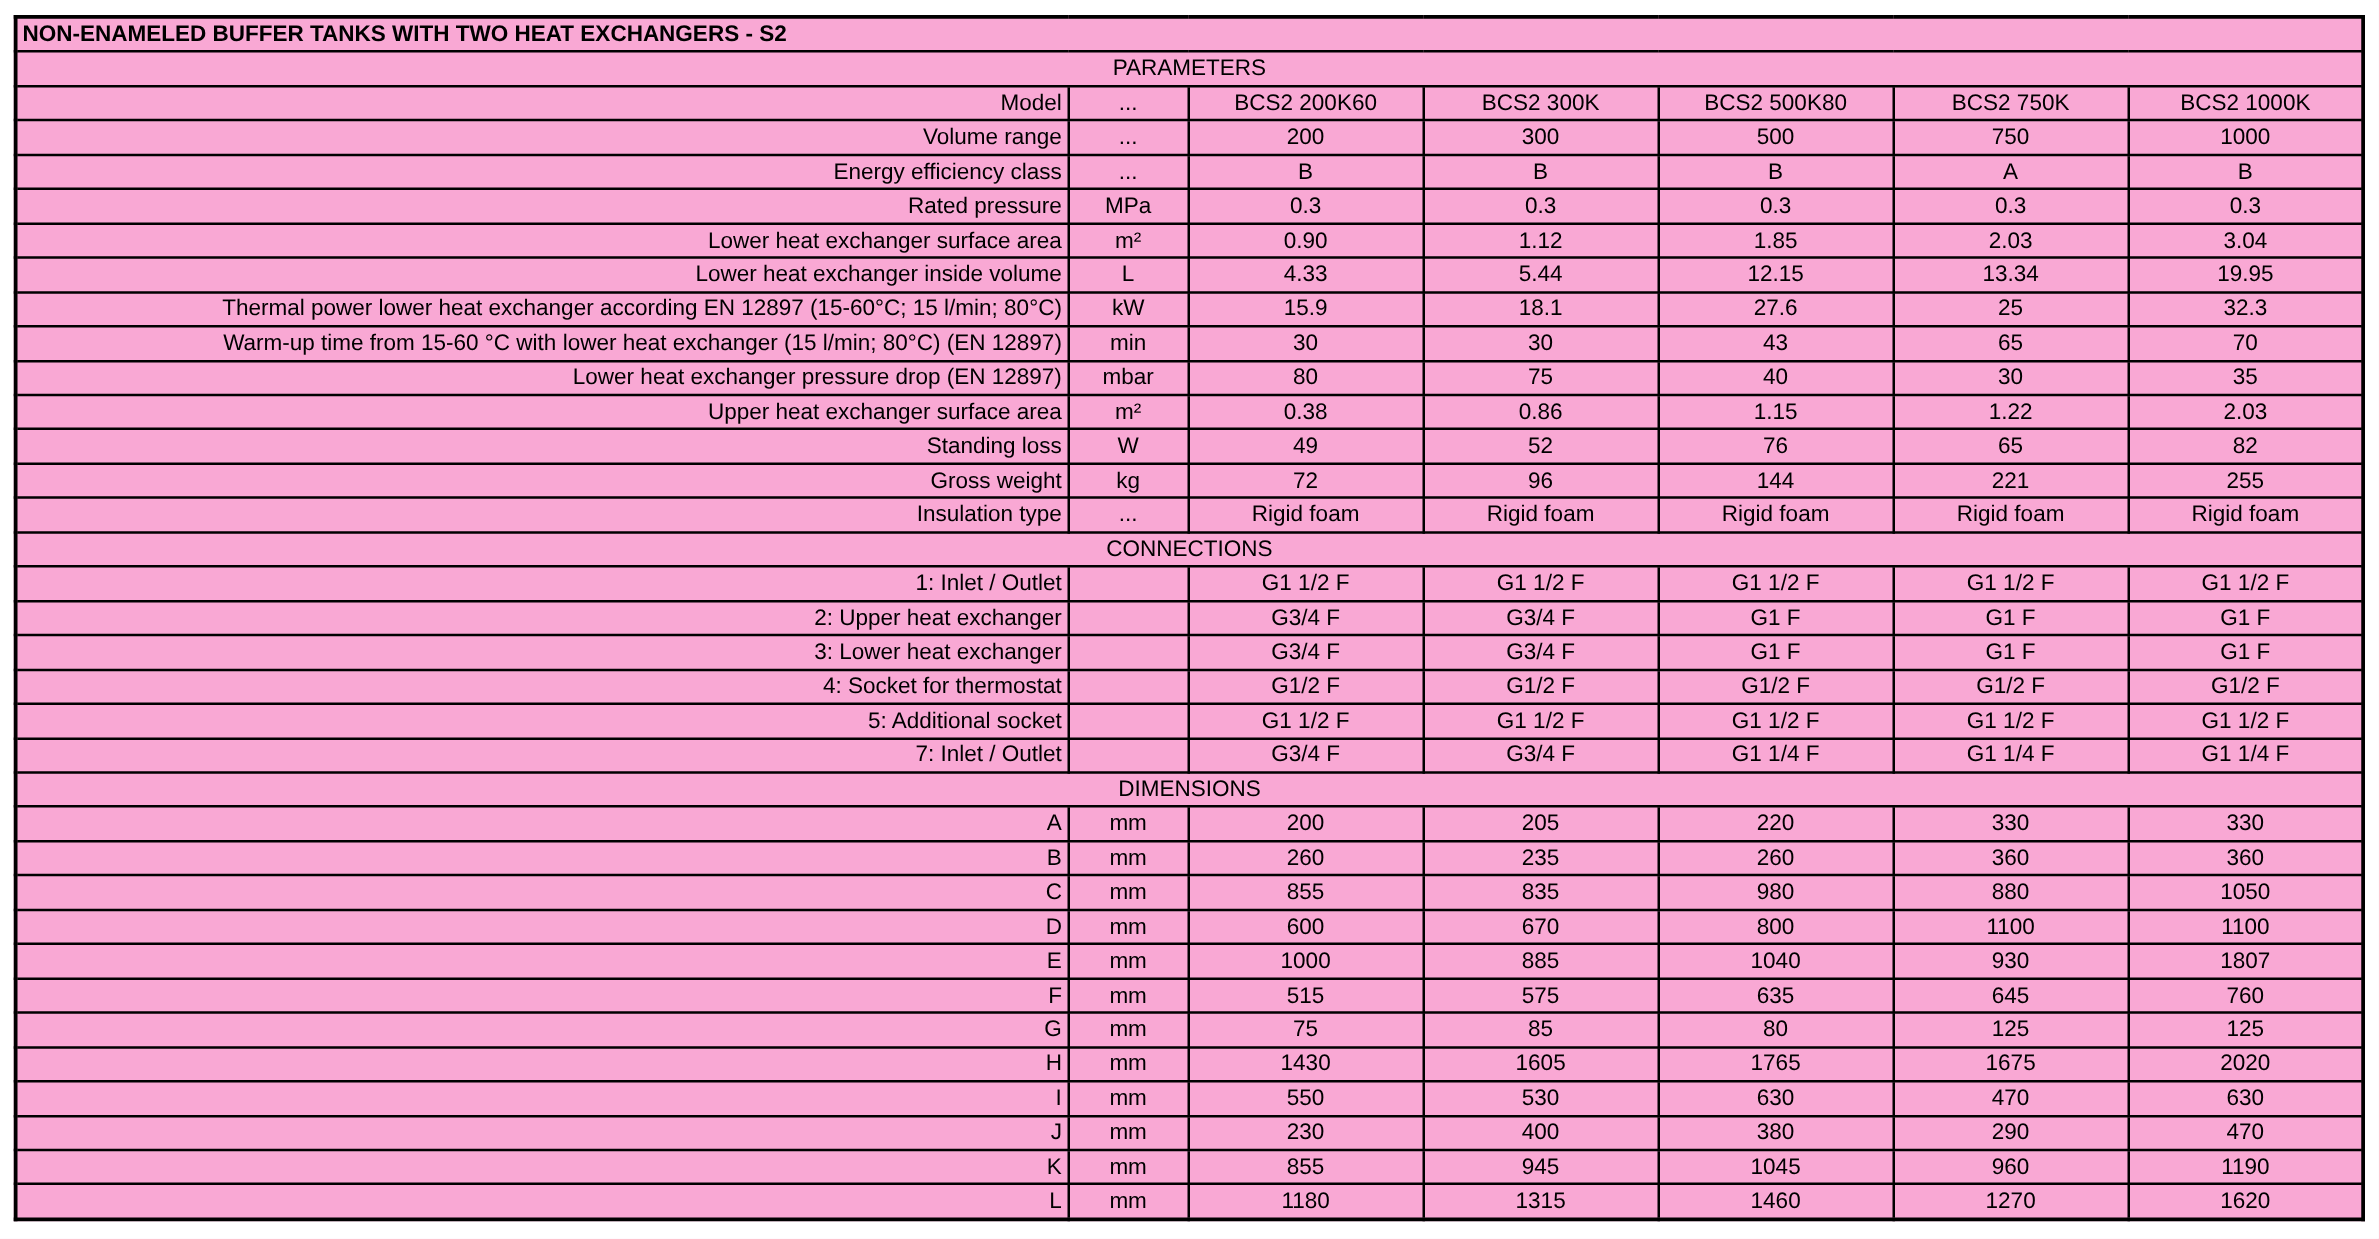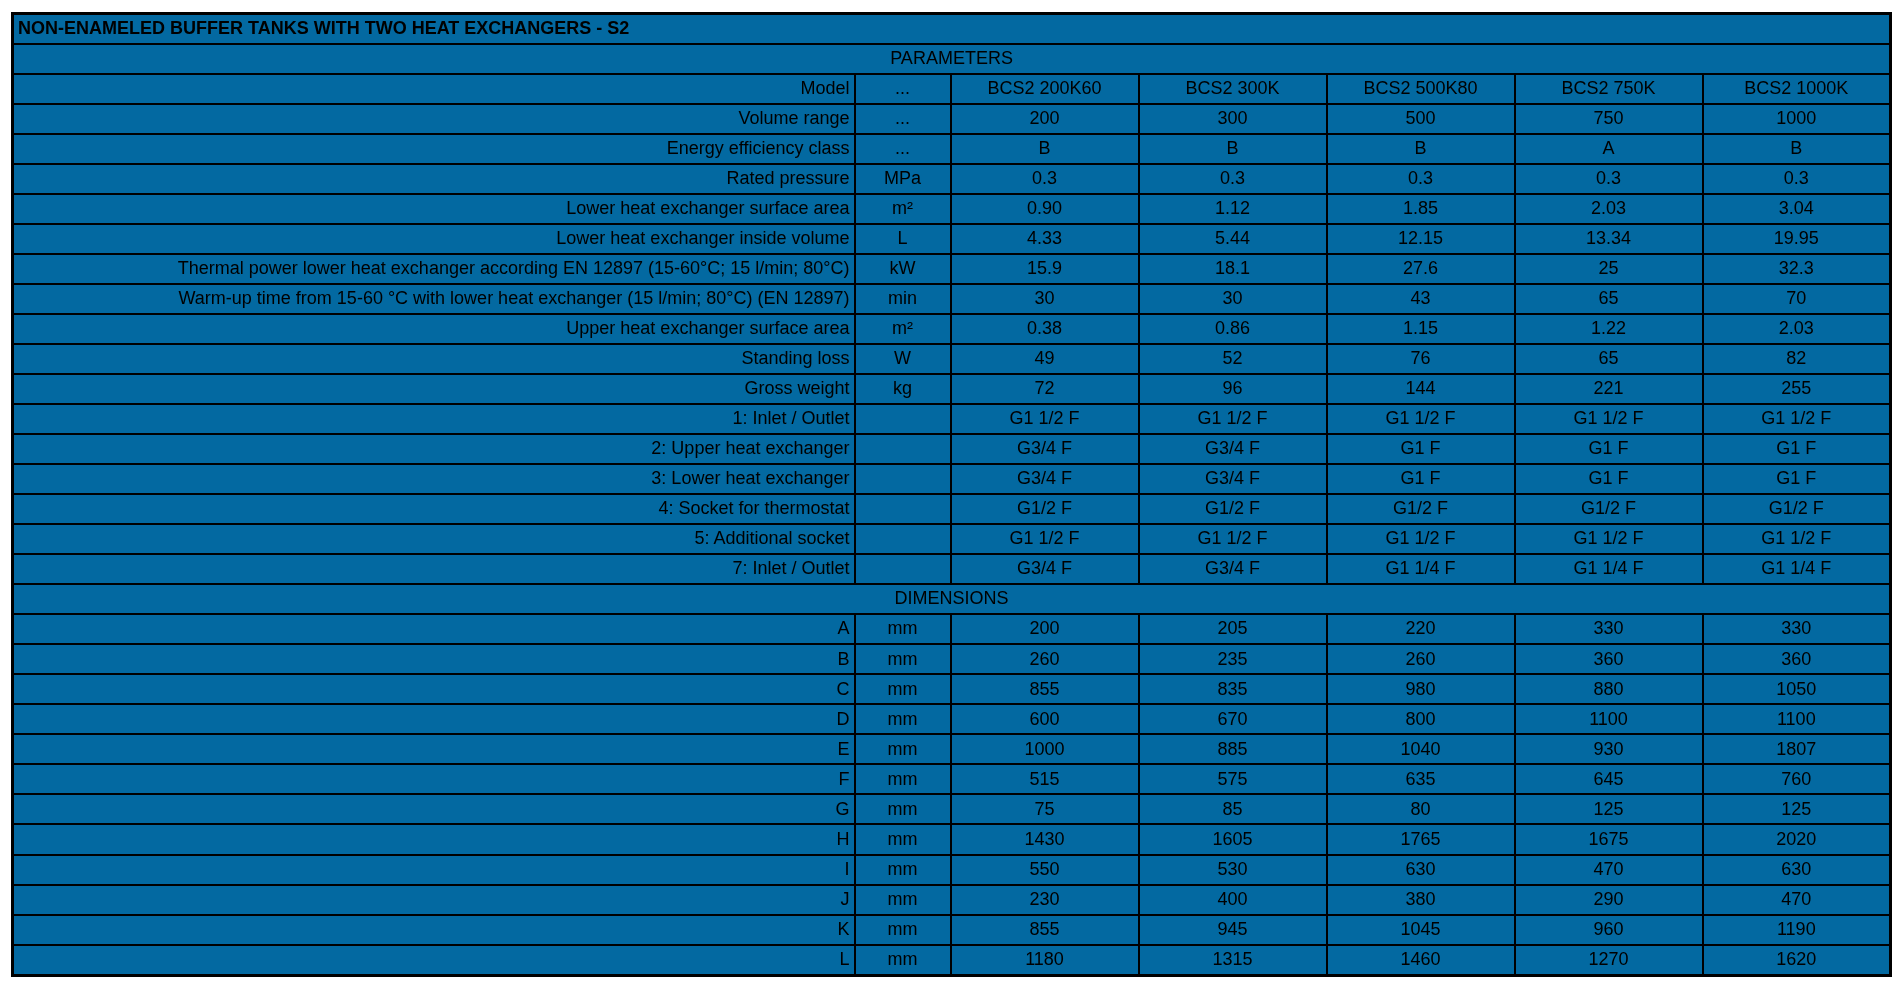--- a/index.html
+++ b/index.html
@@ -16,21 +16,21 @@
   }
   table.spec-table {
     position: absolute;
     left: 11px;
     top: 12px;
     width: 1878px;
     height: 965px;
     border-collapse: collapse;
     table-layout: fixed;
     border: 3px solid #000;
-    background: #0369a1;
+    background: #f9a8d4;
     padding-left: 10px;
   }
   table.spec-table td {
     border: 2px solid #000;
     font-size: 18px;
     line-height: 1.1;
     padding: 1px 4px;
     height: 23px;
     white-space: nowrap;
     overflow: hidden;
@@ -127,20 +127,29 @@
       <tr>
         <td class="c-label">Warm-up time from 15-60 °C with lower heat exchanger (15 l/min; 80°C) (EN 12897)</td>
         <td class="c-center">min</td>
         <td class="c-center">30</td>
         <td class="c-center">30</td>
         <td class="c-center">43</td>
         <td class="c-center">65</td>
         <td class="c-center">70</td>
       </tr>
       <tr>
+        <td class="c-label">Lower heat exchanger pressure drop (EN 12897)</td>
+        <td class="c-center">mbar</td>
+        <td class="c-center">80</td>
+        <td class="c-center">75</td>
+        <td class="c-center">40</td>
+        <td class="c-center">30</td>
+        <td class="c-center">35</td>
+      </tr>
+      <tr>
         <td class="c-label">Upper heat exchanger surface area</td>
         <td class="c-center">m²</td>
         <td class="c-center">0.38</td>
         <td class="c-center">0.86</td>
         <td class="c-center">1.15</td>
         <td class="c-center">1.22</td>
         <td class="c-center">2.03</td>
       </tr>
       <tr>
         <td class="c-label">Standing loss</td>
@@ -154,20 +163,32 @@
       <tr>
         <td class="c-label">Gross weight</td>
         <td class="c-center">kg</td>
         <td class="c-center">72</td>
         <td class="c-center">96</td>
         <td class="c-center">144</td>
         <td class="c-center">221</td>
         <td class="c-center">255</td>
       </tr>
       <tr>
+        <td class="c-label">Insulation type</td>
+        <td class="c-center">...</td>
+        <td class="c-center">Rigid foam</td>
+        <td class="c-center">Rigid foam</td>
+        <td class="c-center">Rigid foam</td>
+        <td class="c-center">Rigid foam</td>
+        <td class="c-center">Rigid foam</td>
+      </tr>
+      <tr>
+        <td class="c-section" colspan="7">CONNECTIONS</td>
+      </tr>
+      <tr>
         <td class="c-label">1: Inlet / Outlet</td>
         <td class="c-center"></td>
         <td class="c-center">G1 1/2 F</td>
         <td class="c-center">G1 1/2 F</td>
         <td class="c-center">G1 1/2 F</td>
         <td class="c-center">G1 1/2 F</td>
         <td class="c-center">G1 1/2 F</td>
       </tr>
       <tr>
         <td class="c-label">2: Upper heat exchanger</td>

